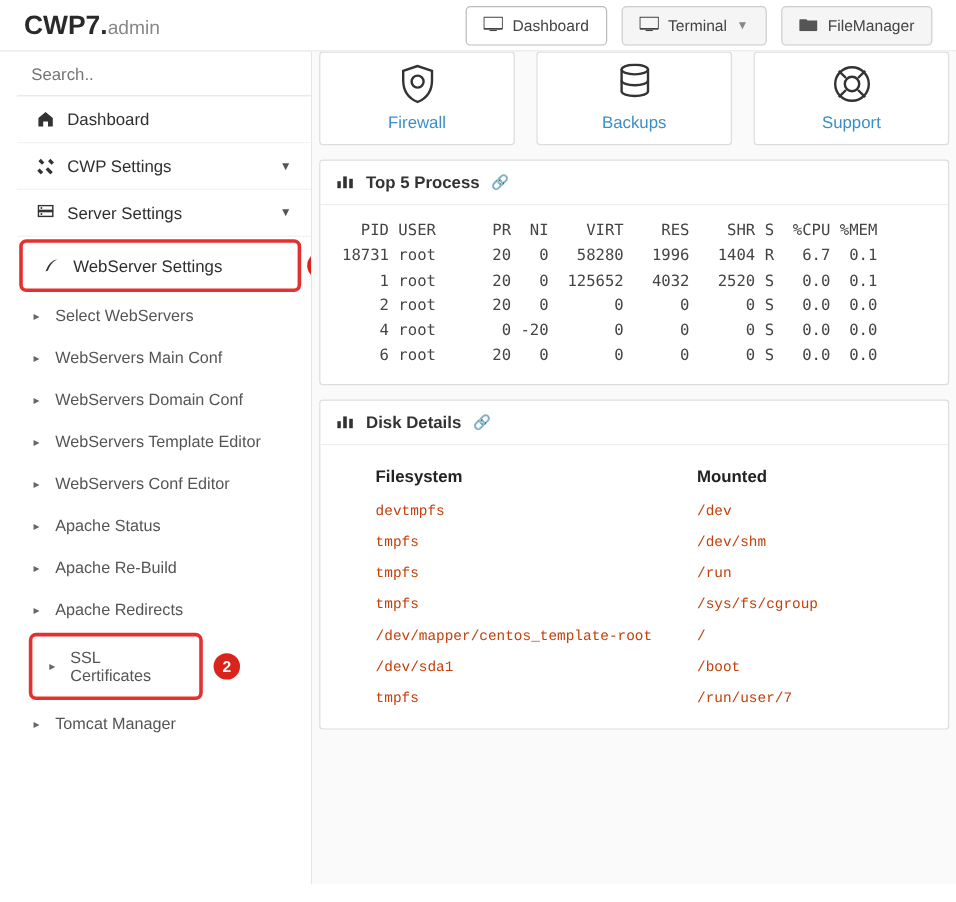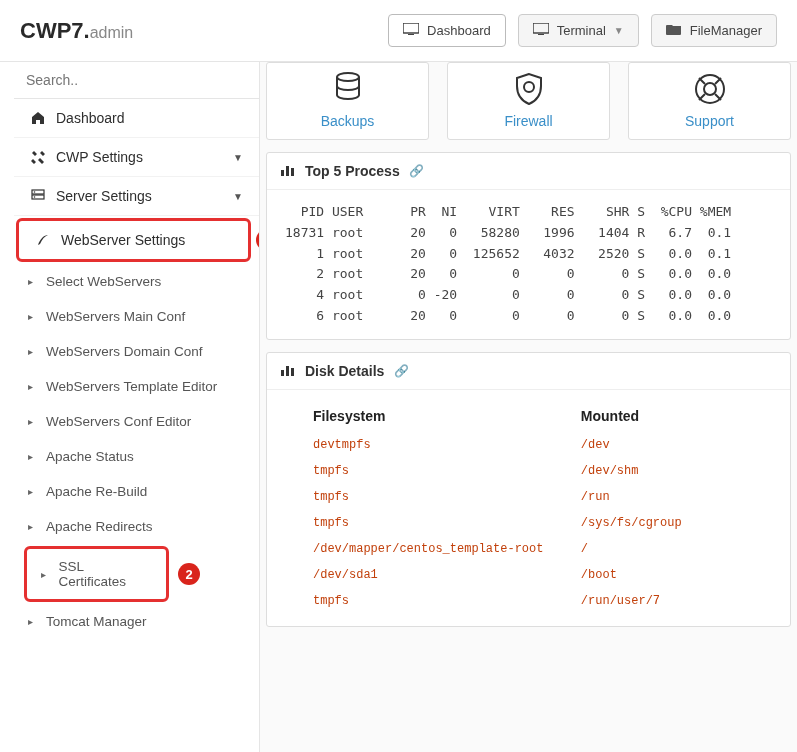--- a/index.html
+++ b/index.html
@@ -8,21 +8,21 @@
       font-size: 13px;
       color: #333;
       background: #fff;
       width: 797px;
       height: 752px;
       overflow: hidden;
     }
     .header {
       display: flex;
       align-items: center;
-      height: 62px;
+      height: 43px;
       border-bottom: 1px solid #e5e5e5;
       padding: 0 20px;
     }
     .logo {
       font-size: 22px;
       font-weight: bold;
       color: #2a2a2a;
       flex: 0 0 auto;
     }
     .logo .dot { font-size: 22px; }
@@ -339,36 +339,36 @@
           <span>Tomcat Manager</span>
         </div>
       </div>
 
   </div>
 
   <div class="main">
     <div class="cards-row">
       <div class="info-card">
         <span class="card-icon">
+          <svg width="32" height="34" viewBox="0 0 32 34">
+              <path d="M16 2L4 6v8c0 9 5 15 12 18 7-3 12-9 12-18V6z" fill="none" stroke="#333" stroke-width="2"></path>
+              <circle cx="16" cy="15" r="5" fill="none" stroke="#333" stroke-width="2"></circle>
+            </svg>
+        </span>
+        <span class="card-label">Firewall</span>
+      </div>
+      <div class="info-card">
+        <span class="card-icon">
           <svg width="28" height="34" viewBox="0 0 28 34">
               <ellipse cx="14" cy="5" rx="11" ry="4" fill="none" stroke="#333" stroke-width="2"></ellipse>
               <path d="M3 5v9c0 2.2 4.9 4 11 4s11-1.8 11-4V5" fill="none" stroke="#333" stroke-width="2"></path>
               <path d="M3 14v9c0 2.2 4.9 4 11 4s11-1.8 11-4v-9" fill="none" stroke="#333" stroke-width="2"></path>
             </svg>
         </span>
         <span class="card-label">Backups</span>
-      </div>
-      <div class="info-card">
-        <span class="card-icon">
-          <svg width="32" height="34" viewBox="0 0 32 34">
-              <path d="M16 2L4 6v8c0 9 5 15 12 18 7-3 12-9 12-18V6z" fill="none" stroke="#333" stroke-width="2"></path>
-              <circle cx="16" cy="15" r="5" fill="none" stroke="#333" stroke-width="2"></circle>
-            </svg>
-        </span>
-        <span class="card-label">Firewall</span>
       </div>
       <div class="info-card">
         <span class="card-icon">
           <svg width="34" height="34" viewBox="0 0 34 34">
               <circle cx="17" cy="17" r="14" fill="none" stroke="#333" stroke-width="2"></circle>
               <circle cx="17" cy="17" r="6" fill="none" stroke="#333" stroke-width="2"></circle>
               <path d="M6 6l6 6M28 6l-6 6M6 28l6-6M28 28l-6-6" stroke="#333" stroke-width="2"></path>
             </svg>
         </span>
         <span class="card-label">Support</span>

